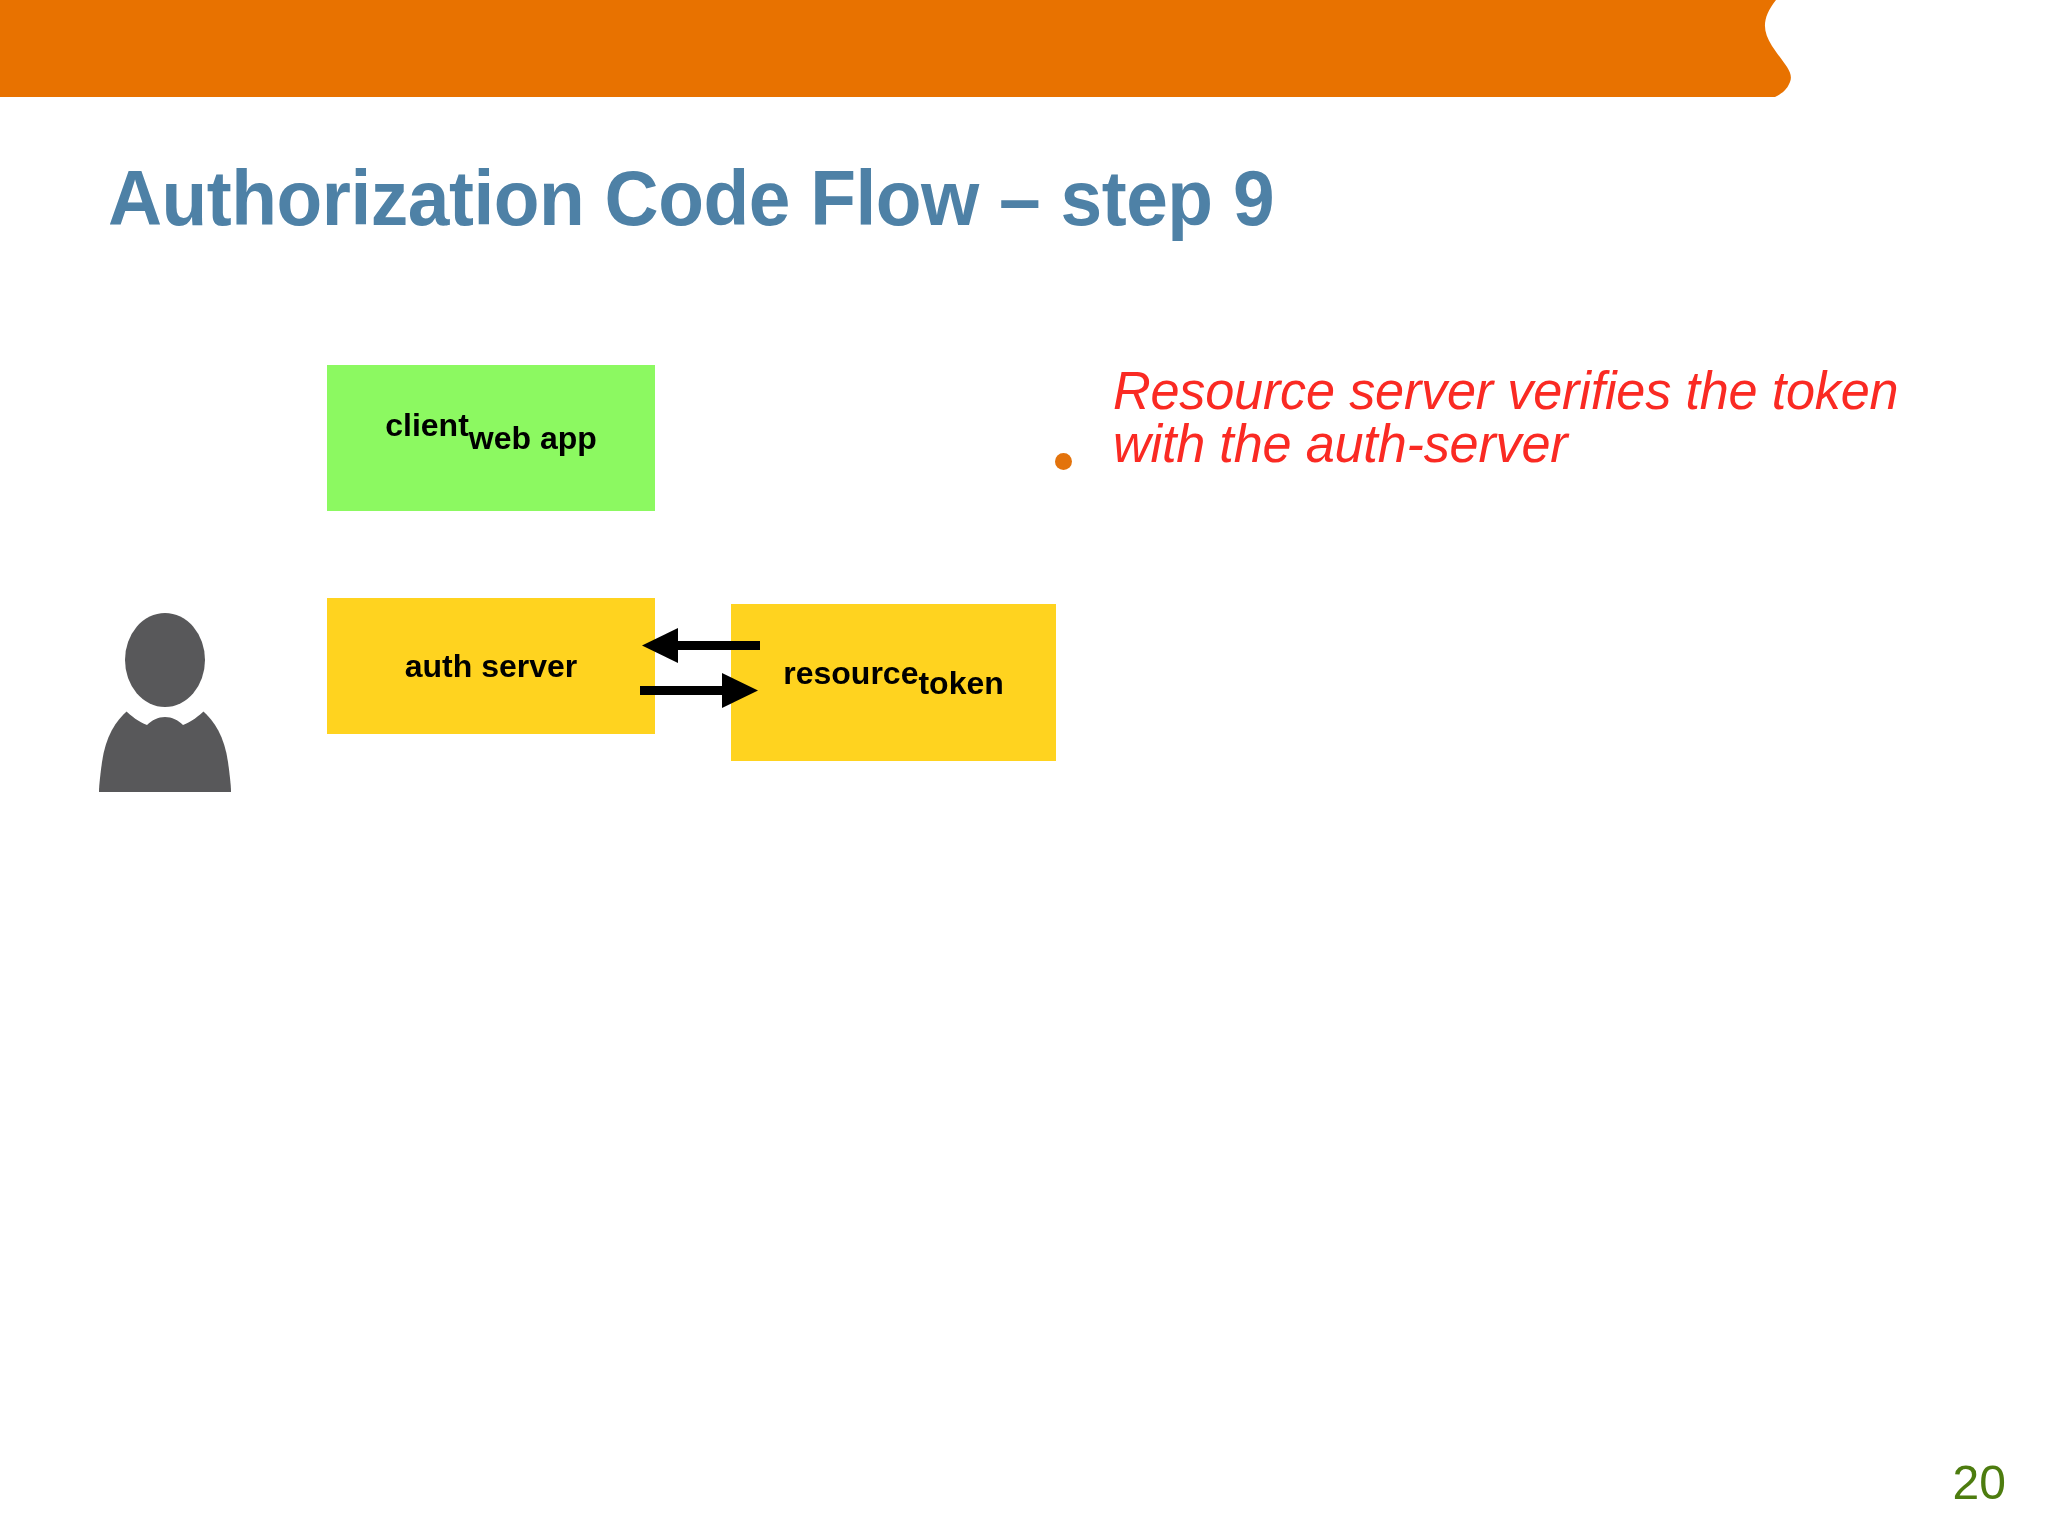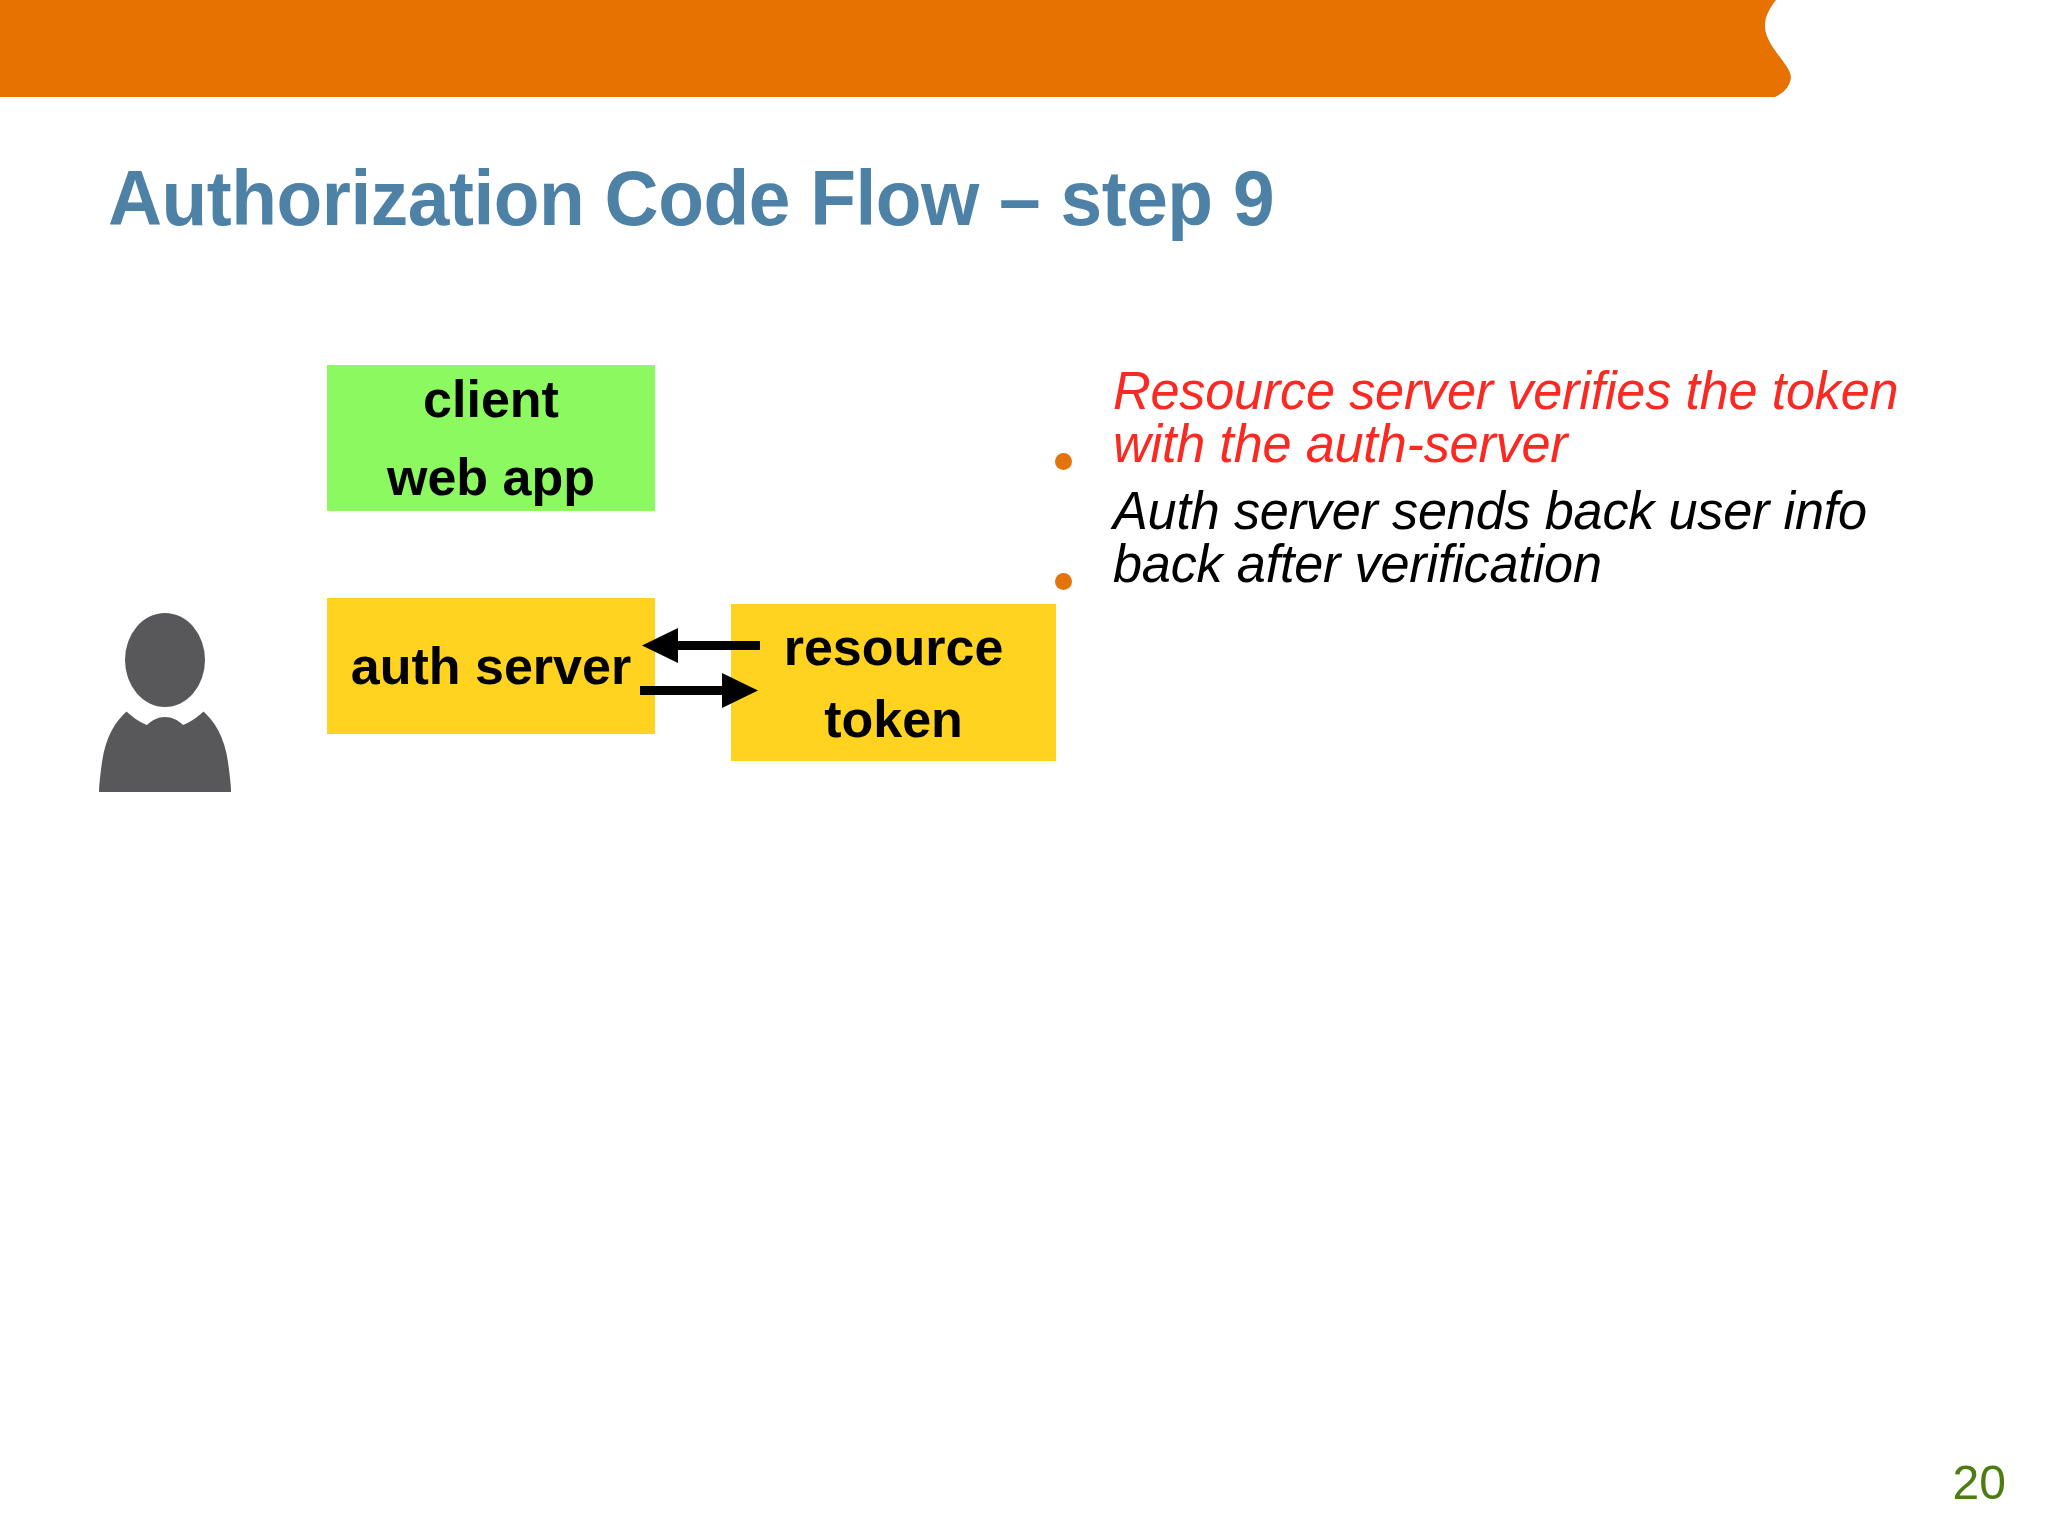--- a/index.html
+++ b/index.html
@@ -46,26 +46,25 @@
     position: absolute;
     left: 0;
     top: 0;
     width: 1080px;
     height: 900px;
   }
 
   .dbox {
     position: absolute;
     display: flex;
-    flex-direction: column;
     align-items: center;
     justify-content: center;
     color: #000000;
     font-weight: bold;
-    font-size: 52px;
+    font-size: 32px;
     line-height: 1.0;
     text-align: center;
   }
   .dbox .bline { display: block; }
 
   #box-client {
     left: 327px;
     top: 365px;
     width: 328px;
     height: 146px;
@@ -200,21 +199,17 @@
 </div>
 
 <div id="bullets">
 
   <div class="bullet-row">
     <span class="bullet-dot"></span>
     <span class="bullet-text accent">Resource server verifies the token with the auth-server</span>
   </div>
 
 
-  <div class="bullet-row">
-    <span class="bullet-dot"></span>
-    <span class="bullet-text">Auth server sends back user info back after verification</span>
-  </div>
 
 
 </div>
 
 <div id="page-number">20</div>
 
 </body></html>

